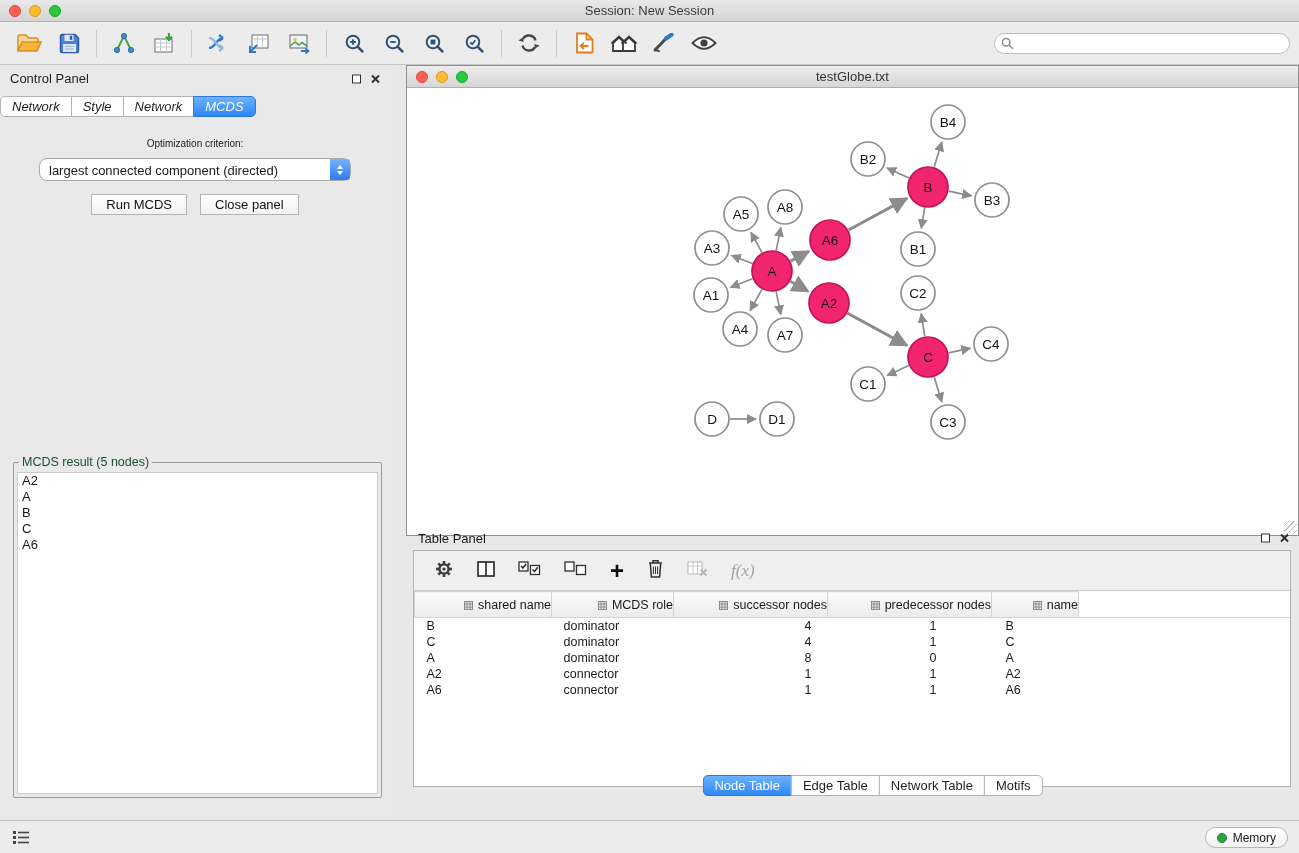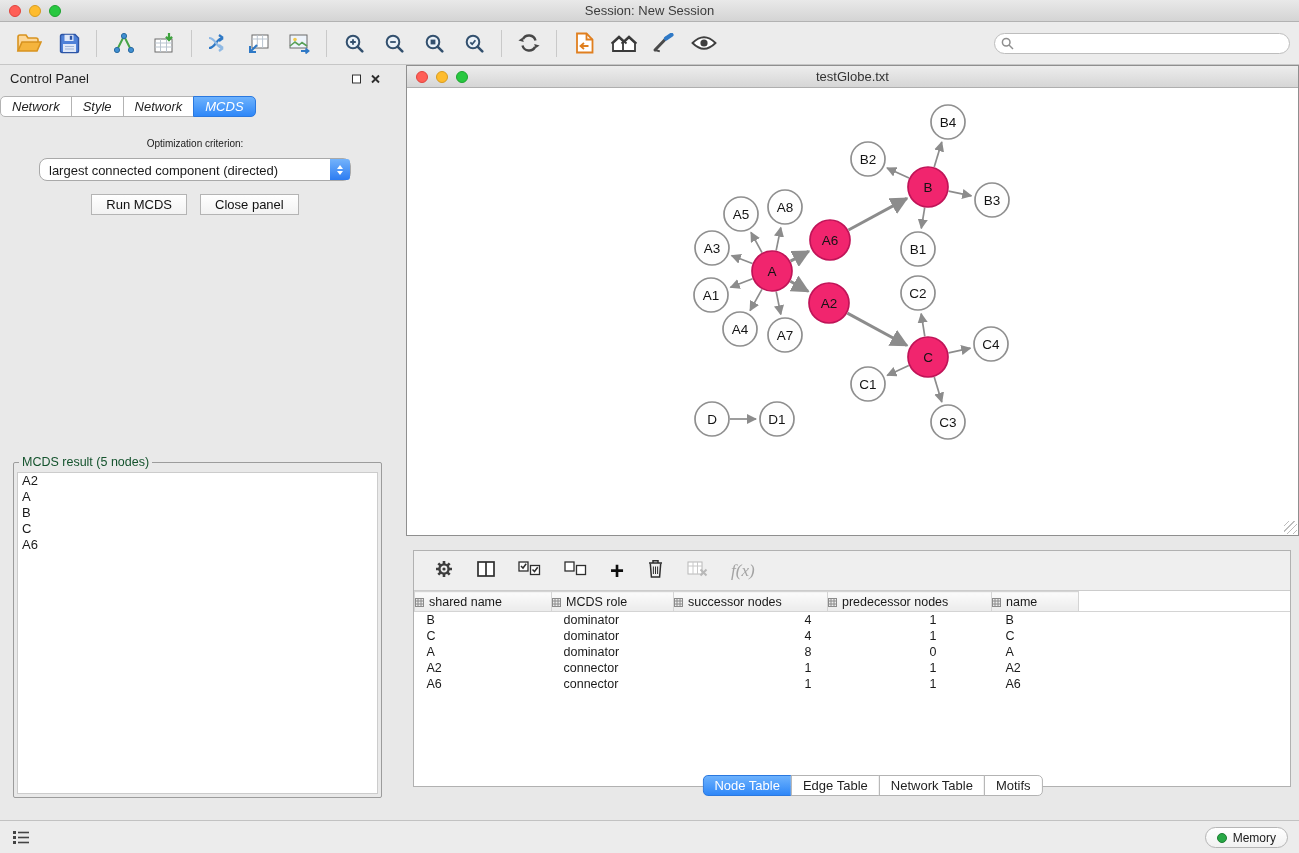--- a/index.html
+++ b/index.html
@@ -74,22 +74,22 @@
   
   .table-panel { position:absolute; left:406px; top:527px; width:893px; height:293px; }
   .tp-header { position:relative; height:22px; padding-left:12px; font-size:13px; display:flex; align-items:center; }
   .tp-content { position:absolute; left:7px; right:8px; top:23px; bottom:33px; border:1px solid #b1b1b1; background:#fff; }
   .tp-toolbar { height:40px; background:#efefef; border-bottom:1px solid #cccccc;
     display:flex; align-items:center; gap:23px; padding-left:20px; }
   .plus-glyph { font-size:24px; font-weight:bold; color:#0d0d0d; line-height:20px; }
   .fx { font-family:"Liberation Serif", serif; font-style:italic; font-size:17px; color:#a3a3a3; }
 
   .node-table { border-collapse:collapse; width:100%; table-layout:fixed; }
-  .node-table th { background:linear-gradient(#fbfbfb,#ebebeb); border:1px solid #d4d4d4; height:20px;
-    font-weight:400; font-size:12.5px; text-align:left; overflow:hidden; white-space:nowrap; }
+  .node-table th { background:linear-gradient(#fbfbfb,#ebebeb); border:1px solid #d4d4d4; height:26px;
+    font-weight:400; font-size:12.5px; text-align:right; overflow:hidden; white-space:nowrap; }
   .node-table th.filler { background:#fff; border:none; border-bottom:1px solid #d4d4d4; }
   .node-table th svg { vertical-align:-1px; margin-right:5px; }
   .node-table td { height:16px; font-size:12.5px; white-space:nowrap; overflow:hidden; }
   .node-table td.col0 { padding-left:12px; }
   .node-table td.col1 { padding-left:12px; }
   .node-table td.col2 { text-align:right; padding-right:16px; }
   .node-table td.col3 { text-align:right; padding-right:55px; }
   .node-table td.col4 { padding-left:14px; }
   .tp-tabs { position:absolute; bottom:24px; left:50%; transform:translateX(-50%);padding-left:40px; }
 
@@ -403,20 +403,29 @@
           <g>
             <circle cx="541" cy="333" r="17" fill="#fefefe" stroke="#8f8f8f" stroke-width="1.7"></circle>
             <text x="541" y="337.5" text-anchor="middle" font-size="13.5" font-family="Liberation Sans, sans-serif" fill="#141414">C3</text>
           </g>
         </svg>
       <div class="grip"></div>
     </div>
   </div>
 
   <div class="table-panel">
+    <div class="tp-header">
+      <span>Table Panel</span>
+      <span class="ph-icons">
+        <span class="float-ic"></span>
+        <svg width="9" height="9" viewBox="0 0 9 9">
+            <path d="M1 1 L8 8 M8 1 L1 8" stroke="#2e2e2e" stroke-width="1.9"></path>
+          </svg>
+      </span>
+    </div>
     <div class="tp-content">
       <div class="tp-toolbar">
         <span>
           <svg width="20" height="20" viewBox="0 0 20 20">
               <path d="M10 2 v3 M10 15 v3 M2 10 h3 M15 10 h3 M4.3 4.3 l2.1 2.1 M13.6 13.6 l2.1 2.1 M15.7 4.3 l-2.1 2.1 M6.4 13.6 l-2.1 2.1" fill="none" stroke="#3d3d3d" stroke-width="2.6"></path>
               <circle cx="10" cy="10" r="4.6" fill="none" stroke="#3d3d3d" stroke-width="2.4"></circle>
               <circle cx="10" cy="10" r="1.6" fill="#3d3d3d"></circle>
             </svg>
         </span>
         <span>

